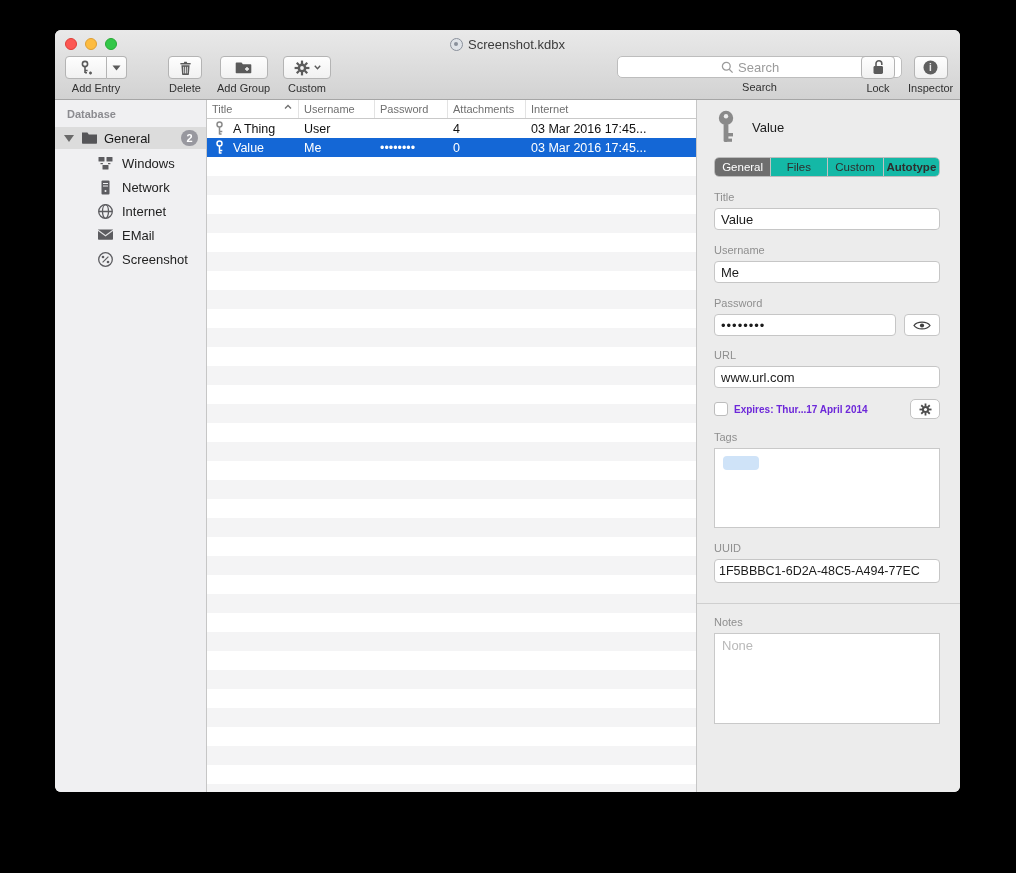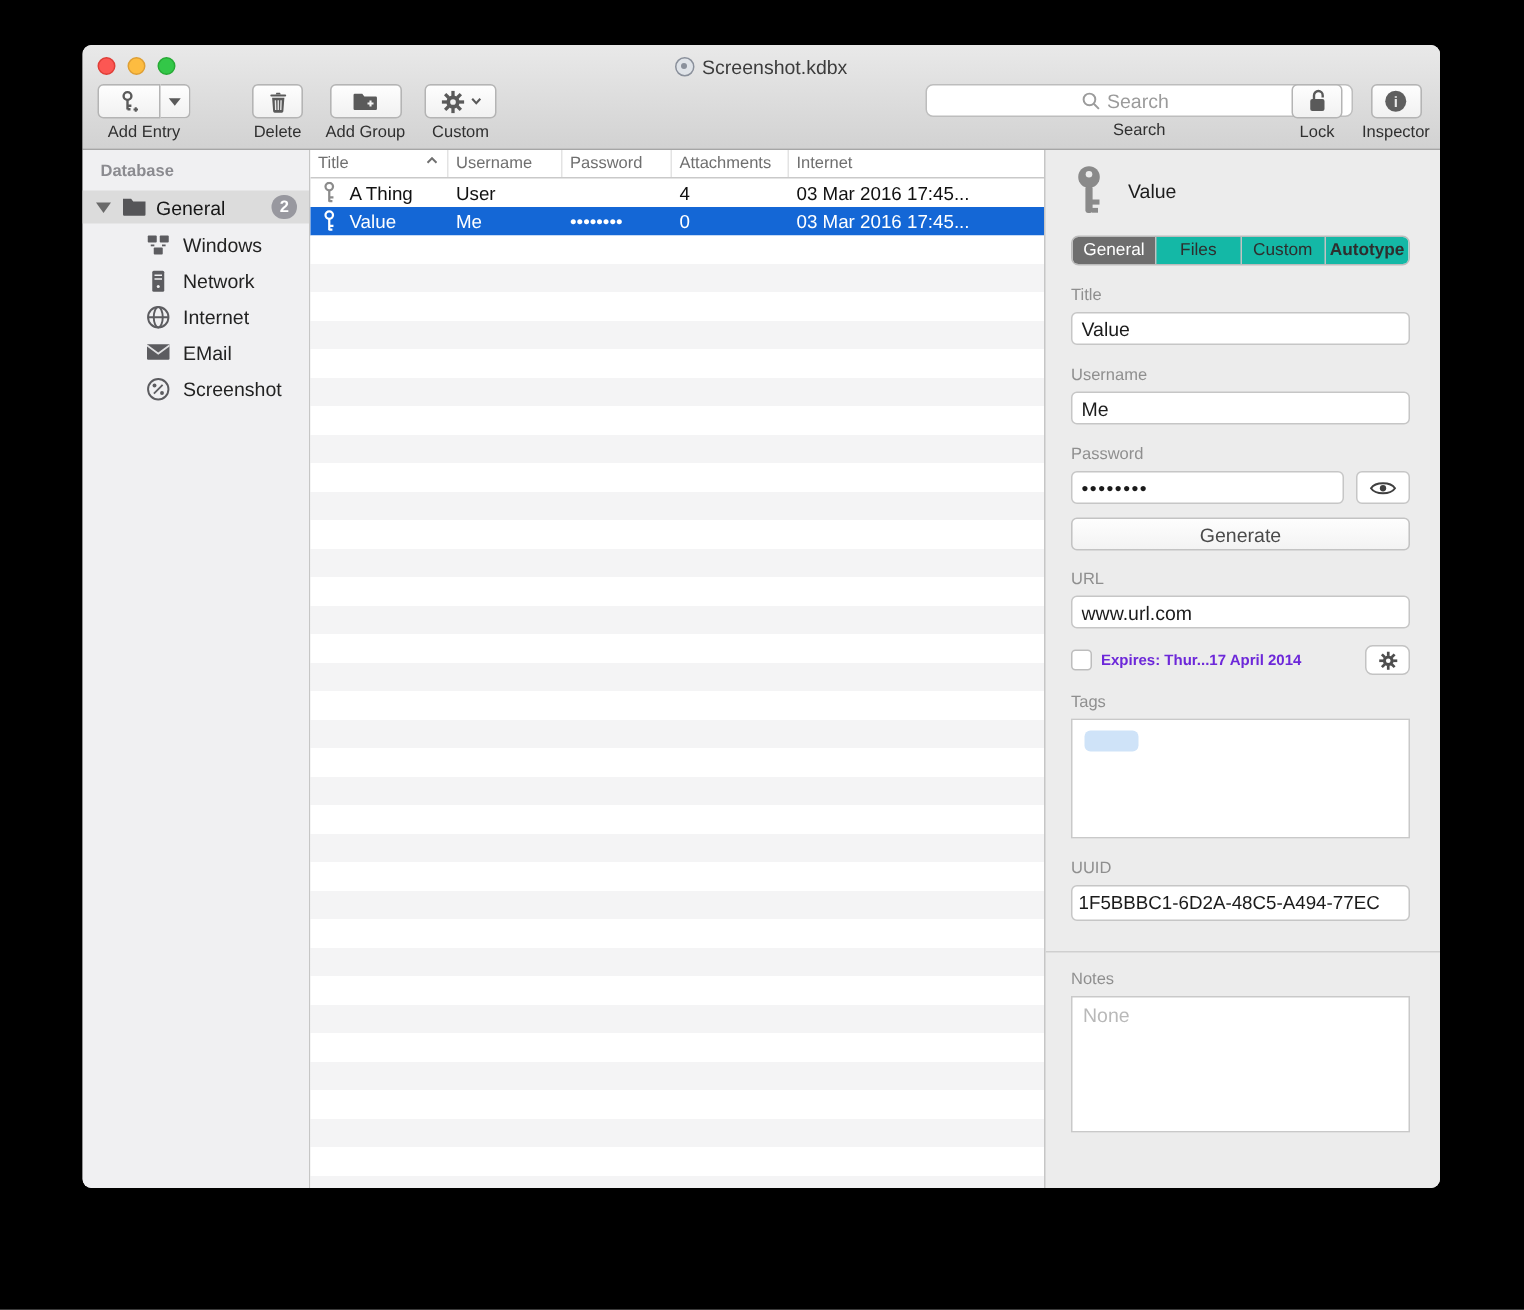--- a/index.html
+++ b/index.html
@@ -431,21 +431,20 @@
         <button class="eye-btn">
           <span>
             <svg width="18" height="11" viewBox="0 0 18 11" fill="none">
               <path d="M1 5.5 C4 1 14 1 17 5.5 C14 10 4 10 1 5.5 z" stroke="#3f3f3f" stroke-width="1.3"></path>
               <circle cx="9" cy="5.5" r="2.1" fill="#3f3f3f"></circle>
             </svg>
           </span>
         </button>
       </div>
 
-      <button class="gen-btn">Generate</button>
 
       <div class="flabel" style="margin-top:13px">URL</div>
       <input class="finput" type="text" value="www.url.com" style="">
 
       <div class="exp-row">
         <input type="checkbox" class="exp-check" style="">
         <span class="exp-label">Expires: Thur...17 April 2014</span>
         <button class="gear-btn">
           <span>
             <svg width="13" height="13" viewBox="0 0 16 16" fill="currentColor">

